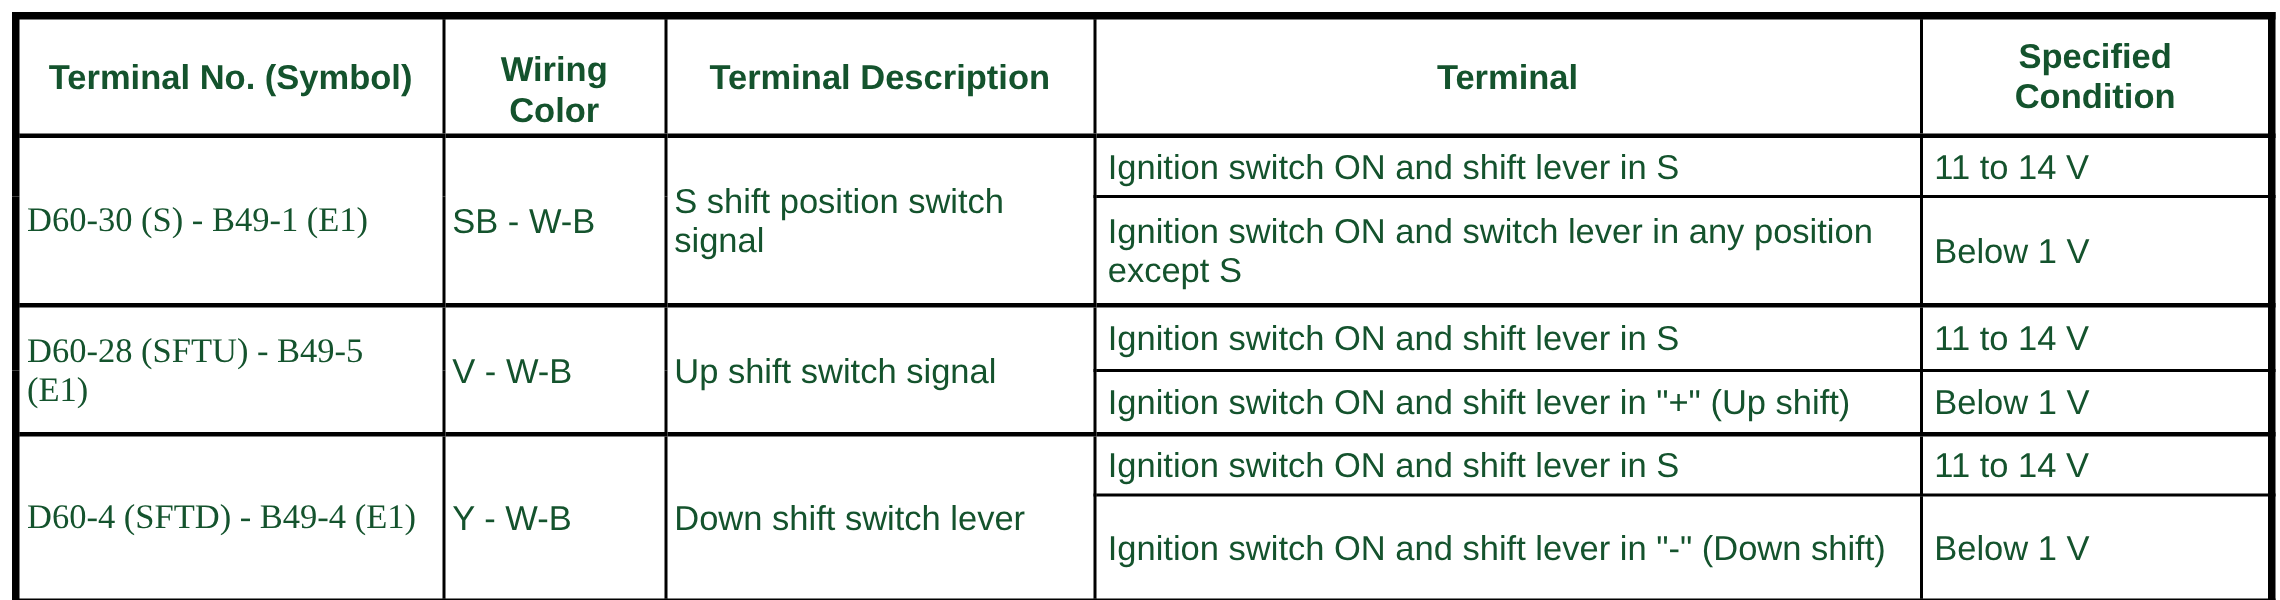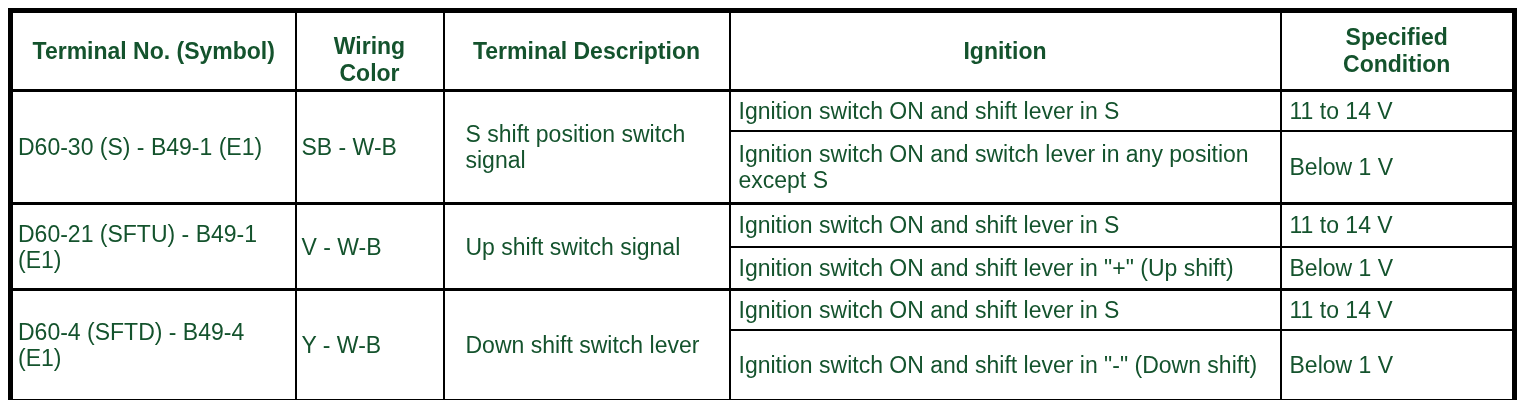--- a/index.html
+++ b/index.html
@@ -41,23 +41,23 @@
   }
   tbody td {
     vertical-align: middle;
     text-align: left;
     padding-top: 2px;
     padding-bottom: 2px;
   }
   tr.group-start td { border-top-width: 3px; }
 
   
-  .c-terminal { padding-left: 5px;  padding-right: 16px; }
+  .c-terminal { padding-left: 5px;  padding-right: 16px; font-family: Liberation Serif, serif; }
   .c-wiring   { padding-left: 5px;  padding-right: 8px;  }
-  .c-desc     { padding-left: 21px;  padding-right: 16px; }
+  .c-desc     { padding-left: 5px;  padding-right: 16px; }
   .c-cond     { padding-left: 8px;  }
   .c-spec     { padding-left: 8px;  padding-right: 4px;  }
 
   
   .th-narrow-wiring    { display: inline-block; max-width: 84px; margin-top: 18px;  }
   .th-narrow-specified { display: inline-block; max-width: 132px; }
 
   
   tr.r-hdr { height: 70px; }
   tr.r-1a  { height: 40px; }
@@ -76,40 +76,40 @@
     <col style="width:148px">
     <col style="width:286px">
     <col style="width:551px">
     <col style="width:234px">
   </colgroup>
   <thead>
     <tr class="r-hdr">
       <th><span>Terminal No. (Symbol)</span></th>
       <th><span class="th-narrow-wiring">Wiring Color</span></th>
       <th><span>Terminal Description</span></th>
-      <th><span>Ignition</span></th>
+      <th><span>Terminal</span></th>
       <th><span class="th-narrow-specified">Specified Condition</span></th>
     </tr>
   </thead>
   <tbody>
 
     <tr class="r-1a group-start">
       <td class="c-terminal" rowspan="2">D60-30 (S) - B49-1 (E1)</td>
       <td class="c-wiring" rowspan="2">SB - W-B</td>
       <td class="c-desc" rowspan="2">S shift position switch signal</td>
       <td class="c-cond">Ignition switch ON and shift lever in S</td>
       <td class="c-spec">11 to 14 V</td>
     </tr>
     <tr class="r-1b">
       <td class="c-cond">Ignition switch ON and switch lever in any position except S</td>
       <td class="c-spec">Below 1 V</td>
     </tr>
 
     <tr class="r-2a group-start">
-      <td class="c-terminal" rowspan="2">D60-21 (SFTU) - B49-1 (E1)</td>
+      <td class="c-terminal" rowspan="2">D60-28 (SFTU) - B49-5 (E1)</td>
       <td class="c-wiring" rowspan="2">V - W-B</td>
       <td class="c-desc" rowspan="2">Up shift switch signal</td>
       <td class="c-cond">Ignition switch ON and shift lever in S</td>
       <td class="c-spec">11 to 14 V</td>
     </tr>
     <tr class="r-2b">
       <td class="c-cond">Ignition switch ON and shift lever in "+" (Up shift)</td>
       <td class="c-spec">Below 1 V</td>
     </tr>
 

